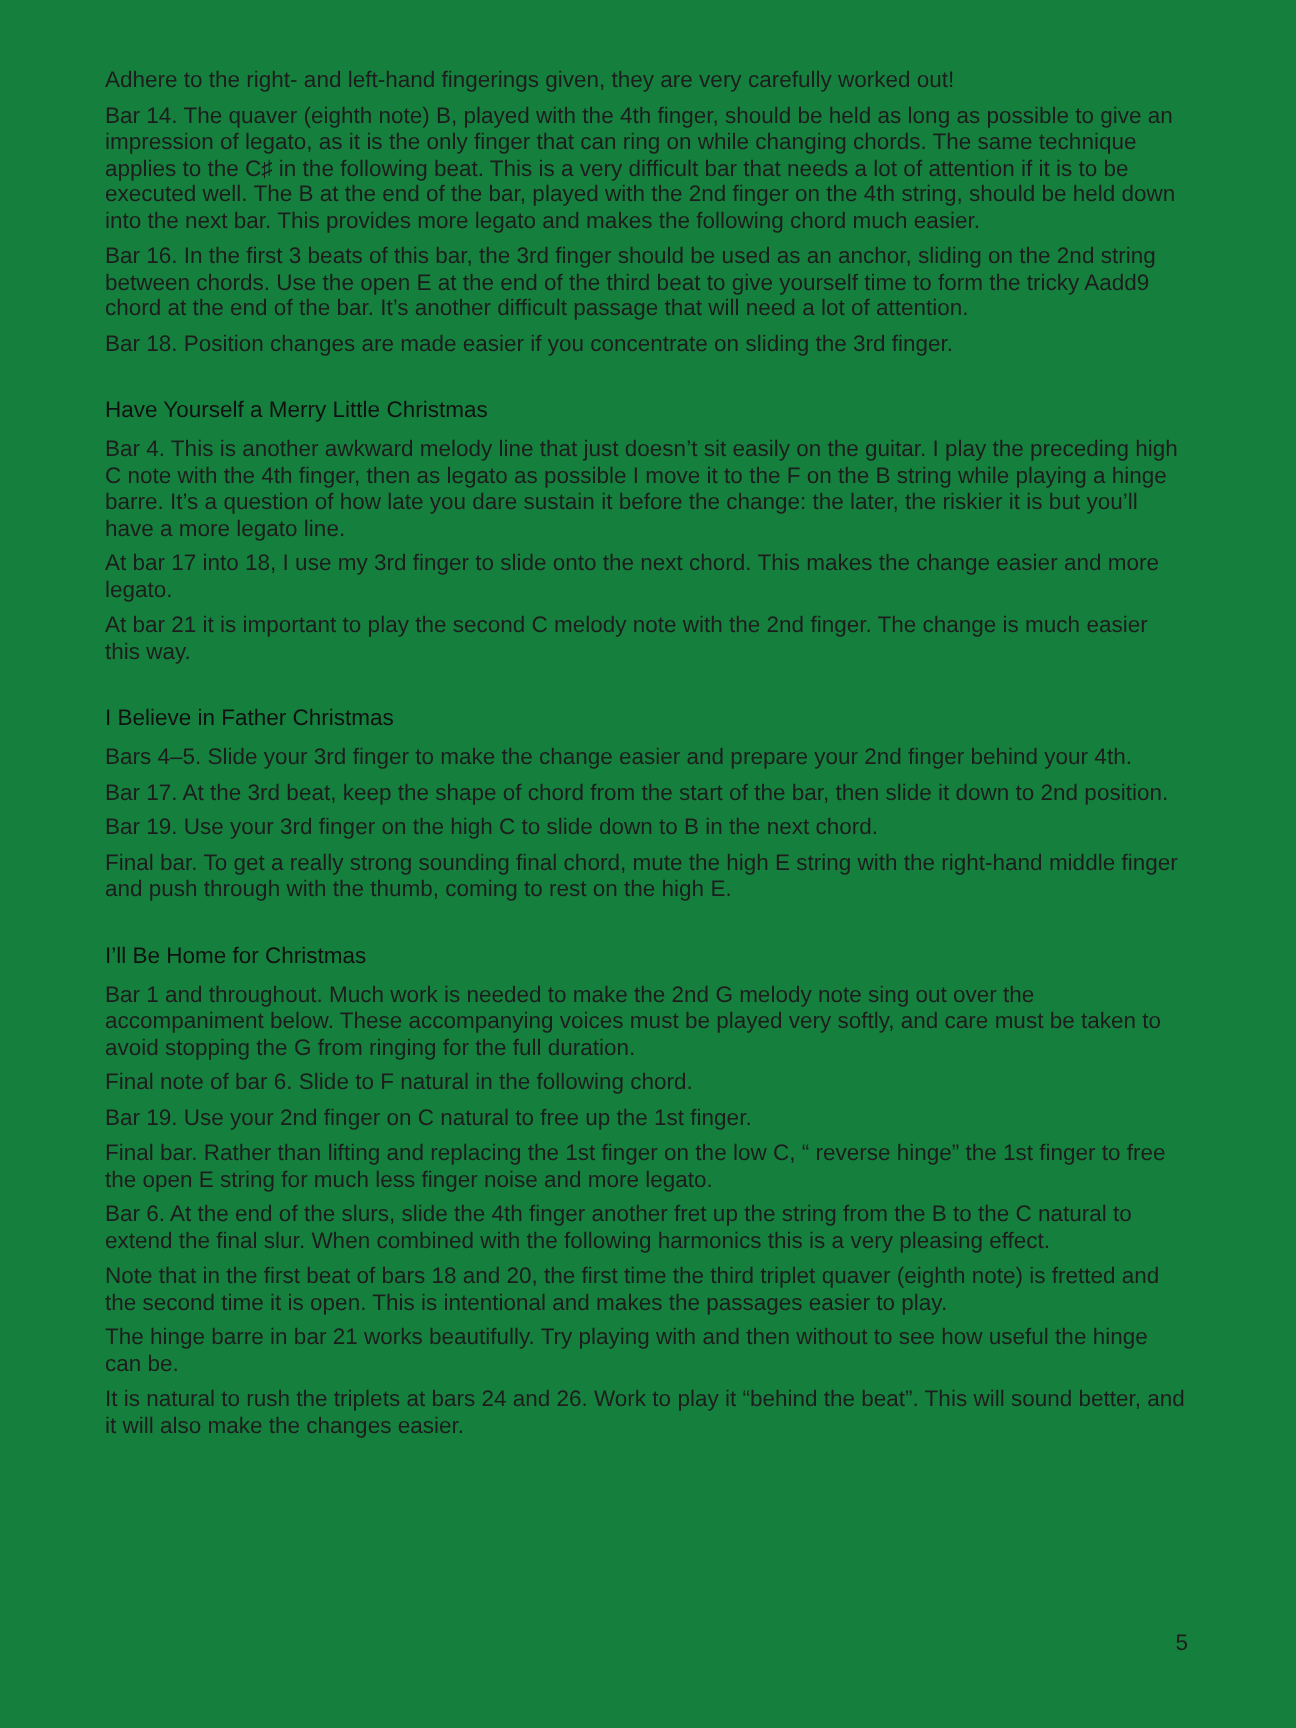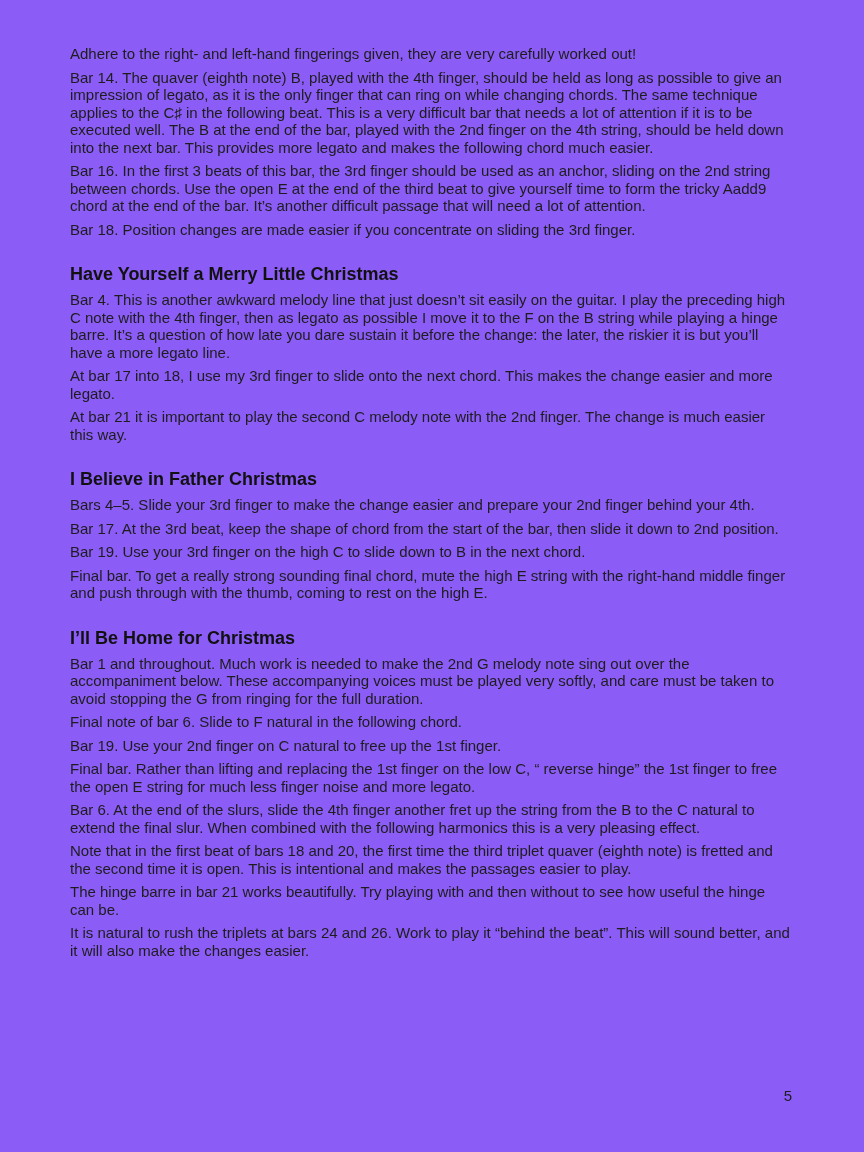--- a/index.html
+++ b/index.html
@@ -4,38 +4,38 @@
 <style>
   html, body {
     margin: 0;
     padding: 0;
     background: #ffffff;
   }
   .page {
     position: relative;
     width: 864px;
     height: 1152px;
-    background: #8b5cf6;
+    background: #15803d;
     box-sizing: border-box;
     padding: 45px 72px 0 70px;
     font-family: "Liberation Sans", "DejaVu Sans", sans-serif;
     color: #1d1d1d;
     overflow: hidden;
   }
   .content p {
     margin: 0 0 6px 0;
     font-size: 15px;
     line-height: 17.5px;
     text-align: left;
   }
   .content h2 {
     margin: 27px 0 8px 0;
-    font-size: 18px;
+    font-size: 15px;
     line-height: 18px;
-    font-weight: bold;
+    font-weight: normal;
     color: #111111;
   }
   .page-number {
     position: absolute;
     right: 72px;
     bottom: 48px;
     font-size: 15px;
     color: #1d1d1d;
   }
 </style>

